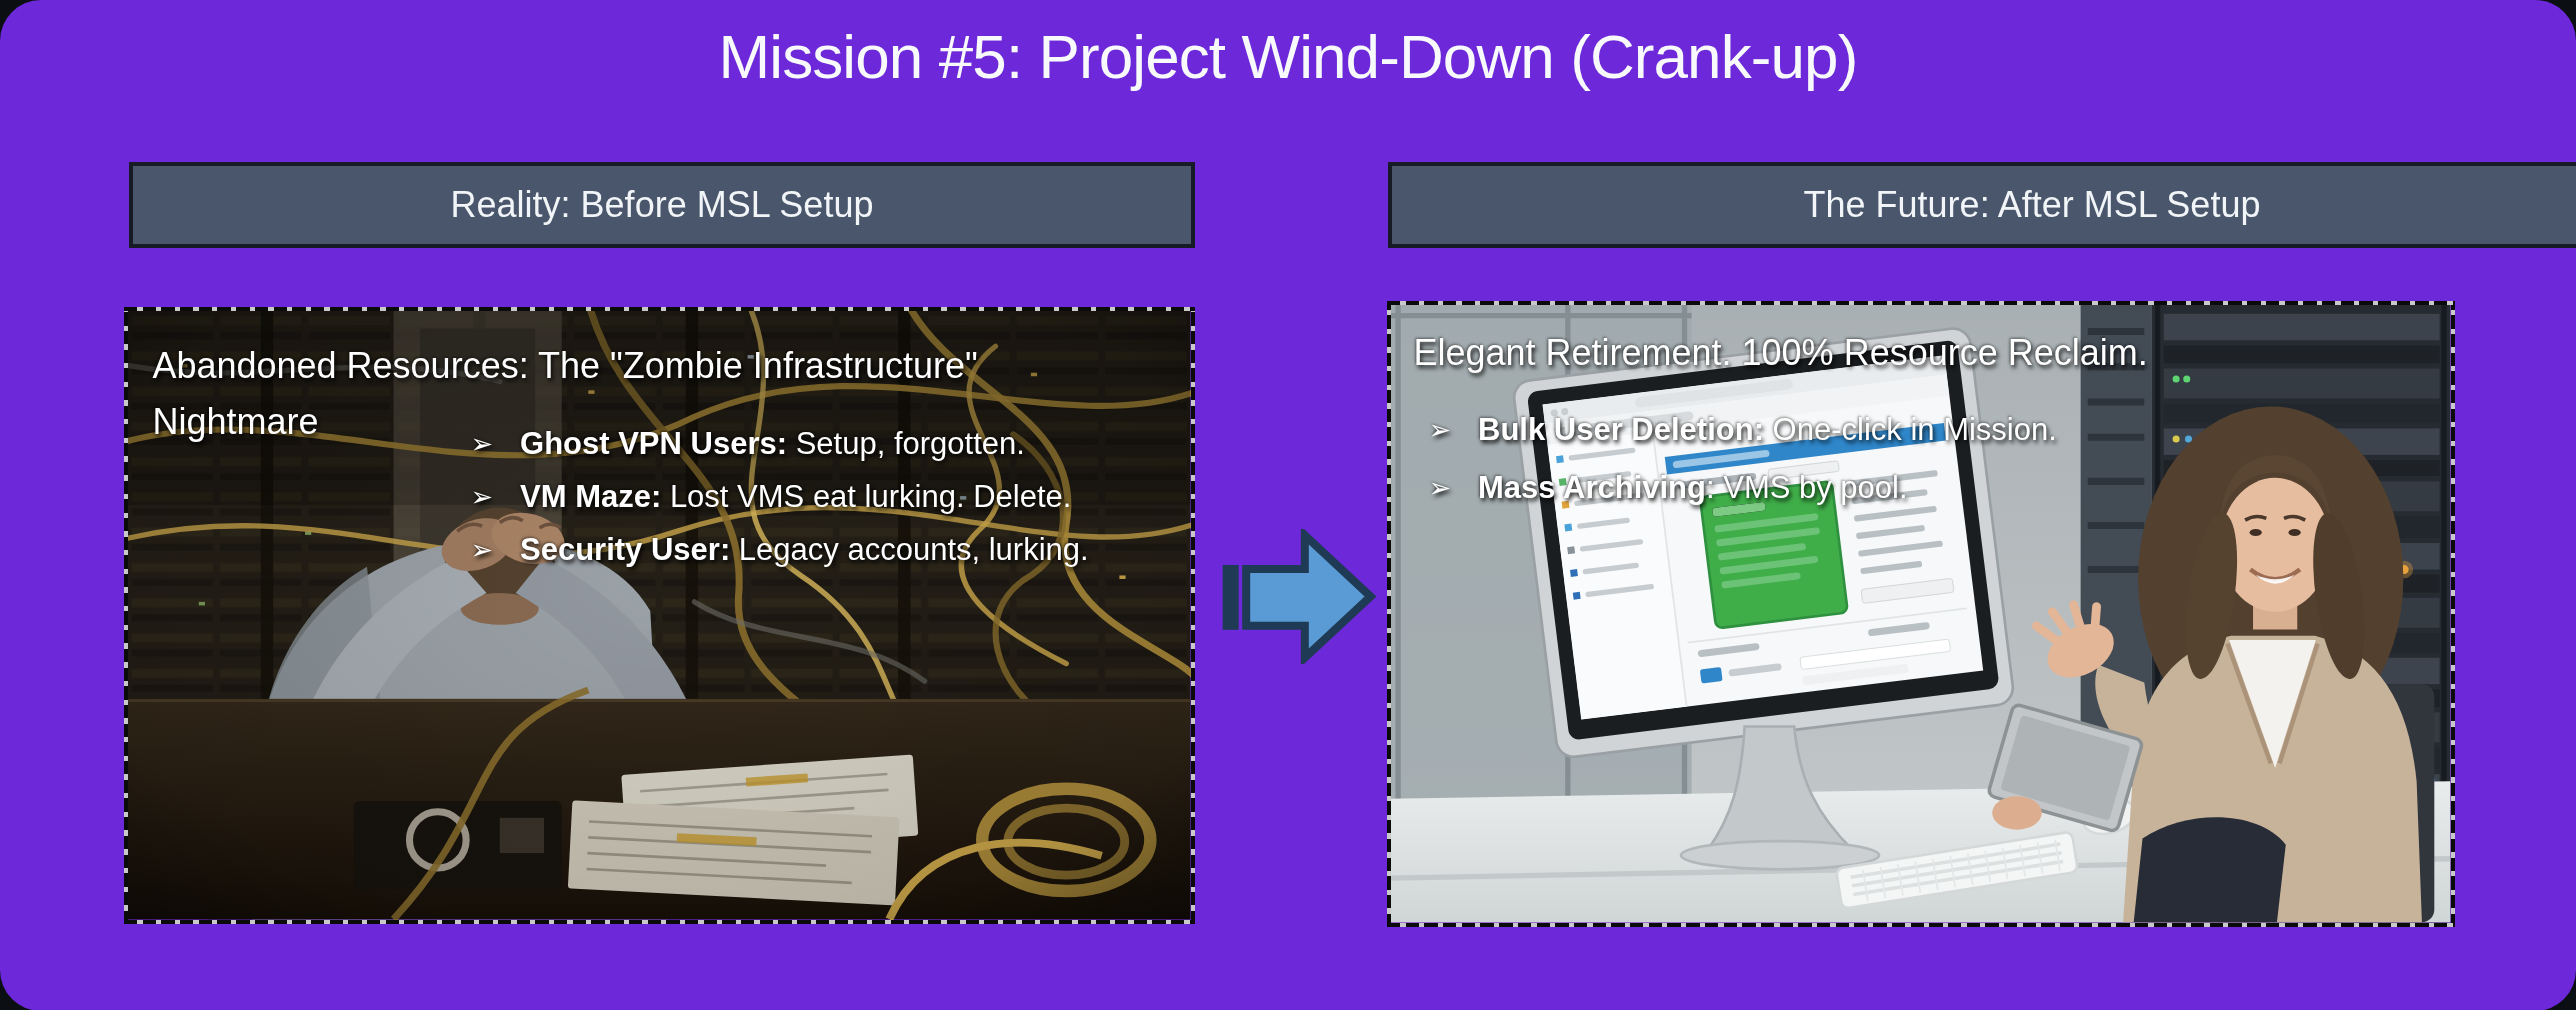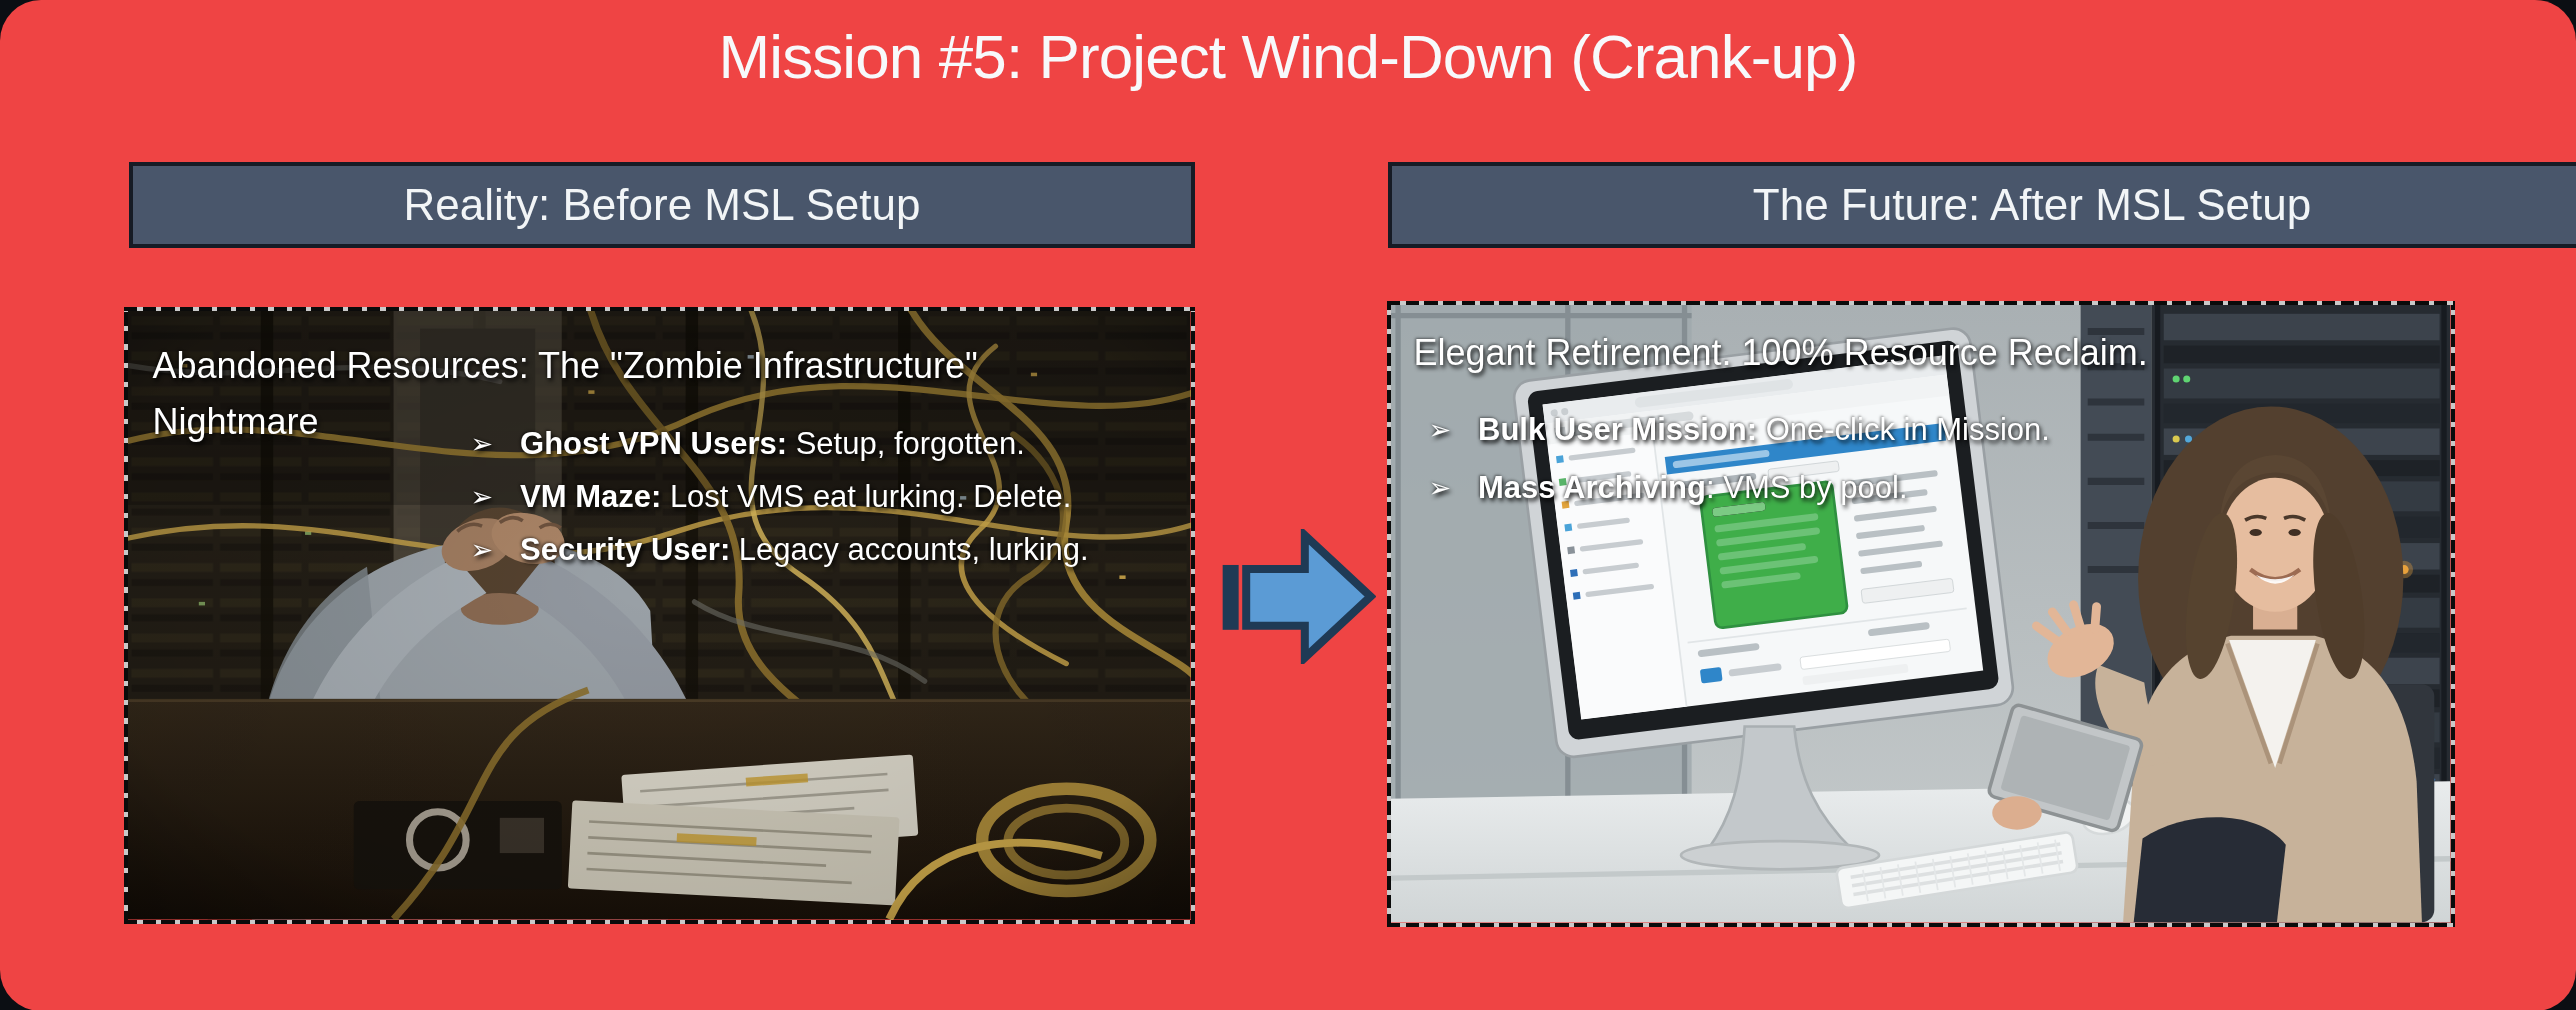--- a/index.html
+++ b/index.html
@@ -1,25 +1,25 @@
 <!DOCTYPE html>
 <html style="font-size:14.2px"><head>
 <meta charset="utf-8">
 <style>
   html,body{margin:0;padding:0;background:#0b0e13;}
   .stage{position:relative;width:2576px;height:1011px;overflow:hidden;
          font-family:"Liberation Sans",sans-serif;}
-  .slide{position:absolute;inset:0;background:#ef4444;border-radius:41px;}
+  .slide{position:absolute;inset:0;background:#6d28d9;border-radius:41px;}
 
   .slide-title{position:absolute;top:21.3px;left:0;width:100%;margin:0;
     text-align:center;color:#F7F9FB;font-size:62px;font-weight:400;letter-spacing:-0.9px;}
 
   .hdr{position:absolute;top:162px;height:86px;box-sizing:border-box;
     background:#49566B;border:4.4px solid #161B25;display:flex;align-items:center;justify-content:center;}
-  .hdr span{color:#F2F5F7;font-size:44px;}
+  .hdr span{color:#F2F5F7;font-size:36px;}
   .hdr.left{left:129px;width:1066px;}
   .hdr.right{left:1388px;width:1288px;}
 
   
   .ants{position:absolute;box-sizing:border-box;padding:4.4px;
     background-image:
       repeating-linear-gradient(90deg,#0b0b0b 0 13.3px,#c9c9c9 13.3px 18.7px),
       repeating-linear-gradient(90deg,#0b0b0b 0 13.3px,#c9c9c9 13.3px 18.7px),
       repeating-linear-gradient(0deg,#0b0b0b 0 13.3px,#c9c9c9 13.3px 18.7px),
       repeating-linear-gradient(0deg,#0b0b0b 0 13.3px,#c9c9c9 13.3px 18.7px);
@@ -328,21 +328,21 @@
         <g transform="rotate(16 760 520)">
           <rect x="688" y="470" width="152" height="108" rx="8" fill="#c2c6c8" stroke="#8d9294" stroke-width="4"></rect>
           <rect x="700" y="480" width="128" height="88" rx="4" fill="#aeb3b5"></rect>
         </g>
         <ellipse cx="708" cy="576" rx="28" ry="19" fill="#dcae8f"></ellipse>
       </g>
     </svg>
     <div class="overlay">
       <div class="ov-title r">Elegant Retirement. 100% Resource Reclaim.</div>
       <div class="bullets r">
-        <div class="brow"><span class="g">➢</span><span class="bd">Bulk User Mission:</span><span> One-click in Mission.</span></div>
+        <div class="brow"><span class="g">➢</span><span class="bd">Bulk User Deletion:</span><span> One-click in Mission.</span></div>
         <div class="brow"><span class="g">➢</span><span class="bd">Mass Archiving</span><span>: VMS by pool.</span></div>
       </div>
     </div>
   </div>
 
  </div>
 </div>
 
 
 </body></html>

